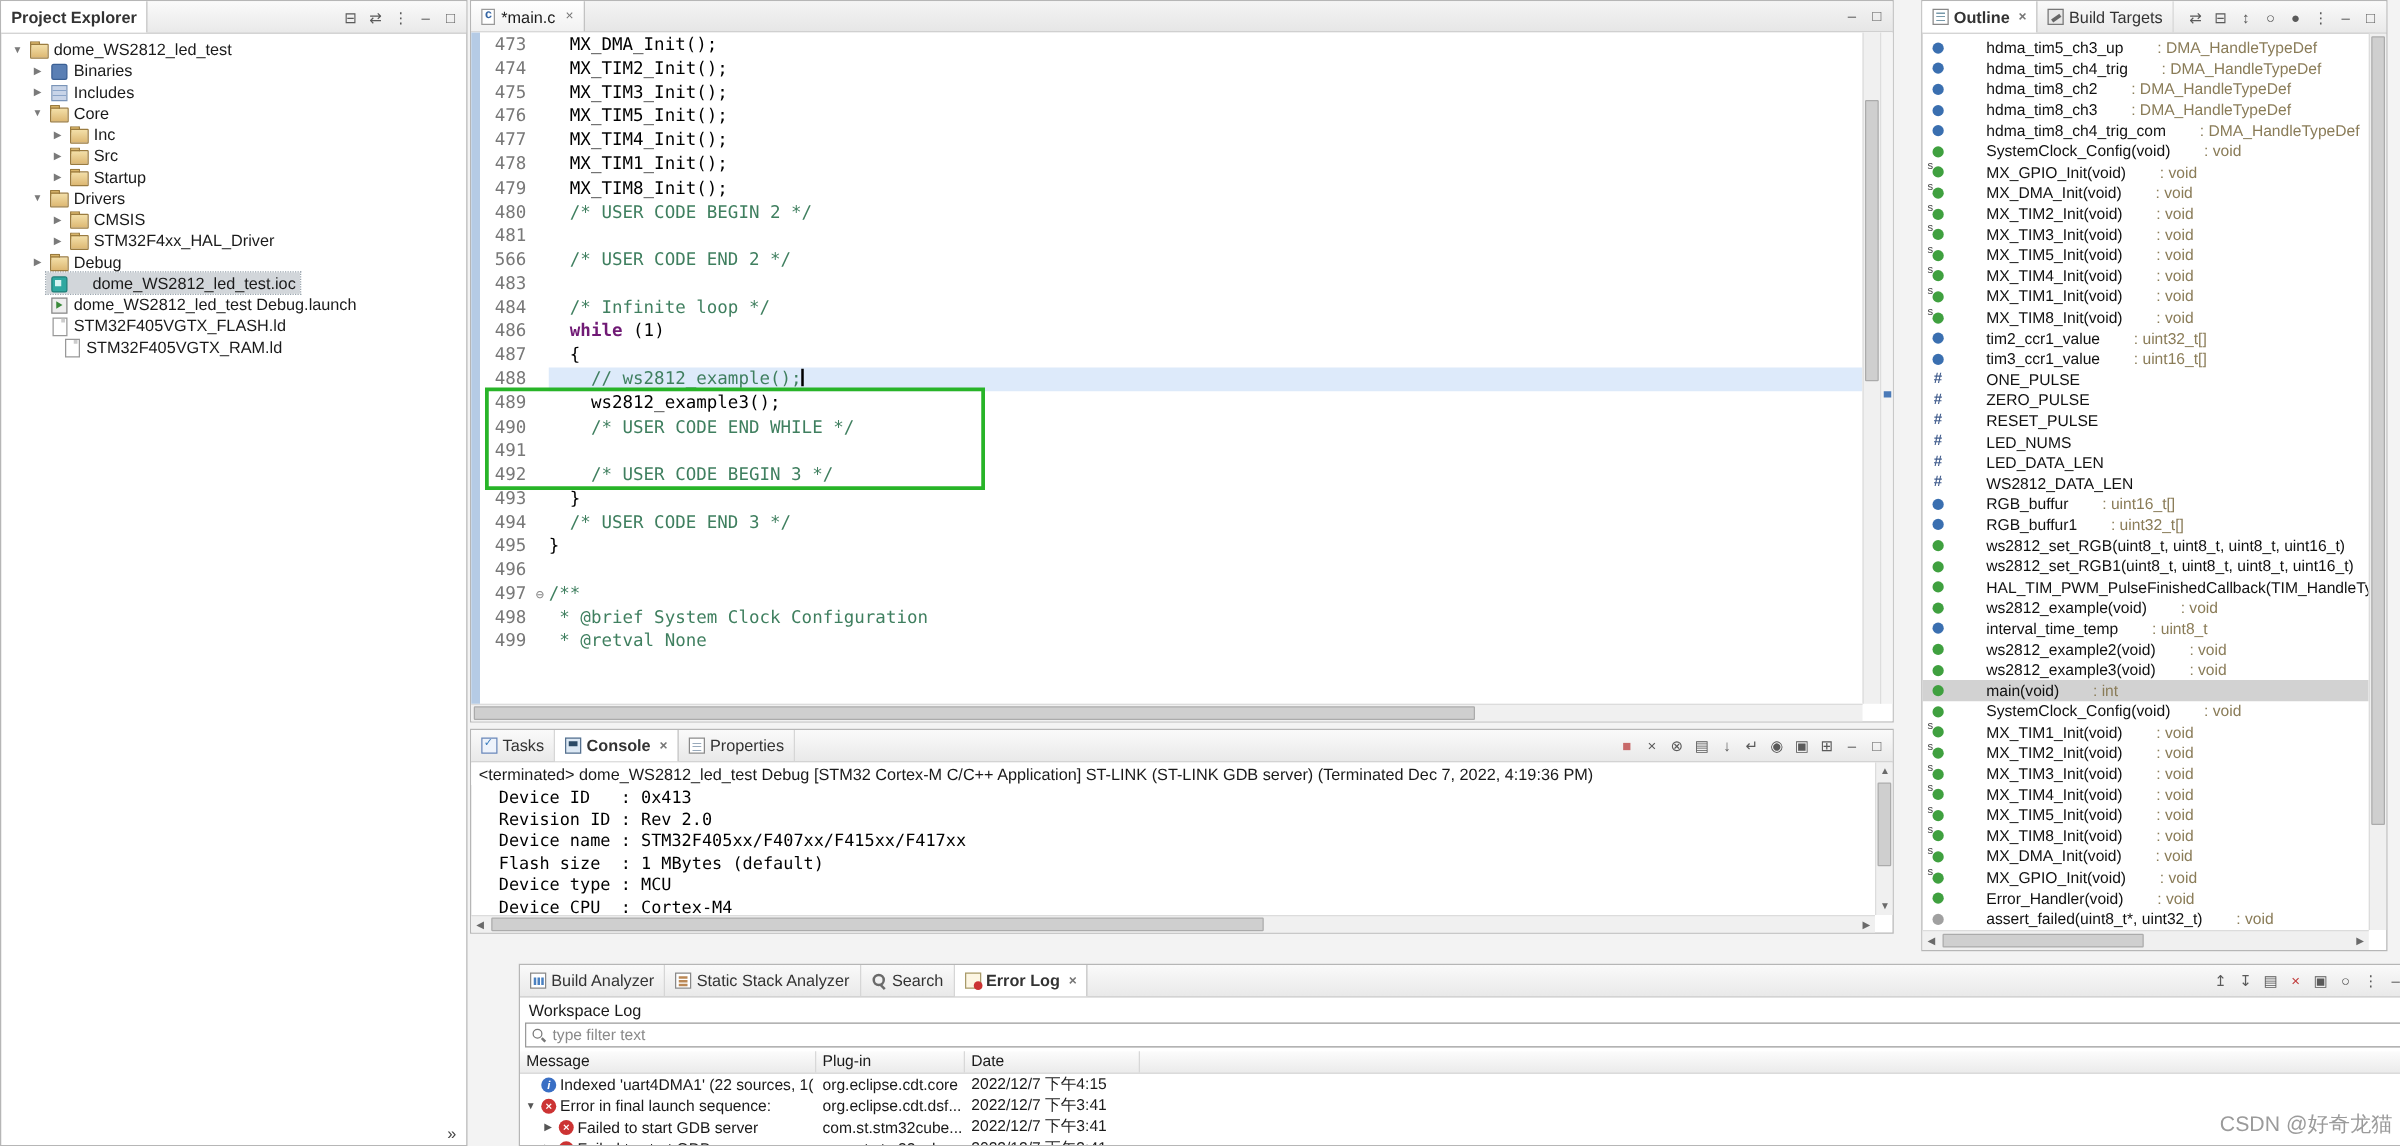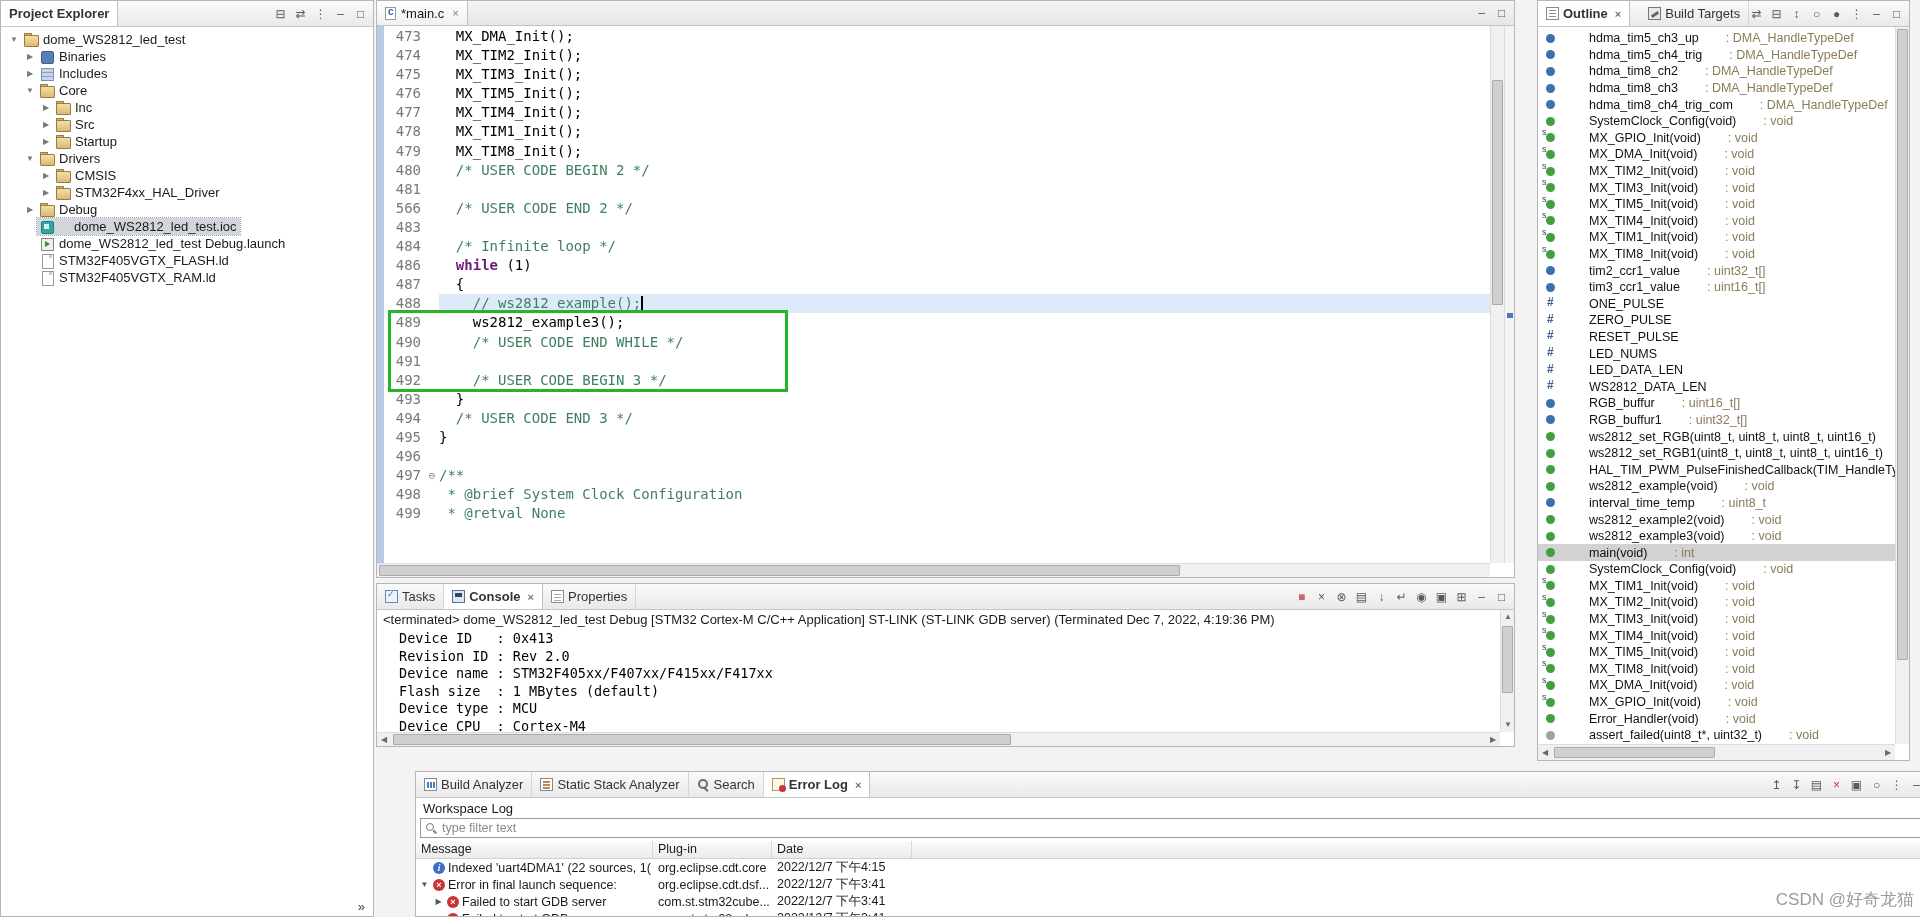--- a/index.html
+++ b/index.html
@@ -259,21 +259,21 @@
             <span class="tlabel">dome_WS2812_led_test Debug.launch</span>
           </span>
         </div>
         <div class="trow" style="padding-left: 22px;">
           <span class="tarrow"></span>
           <span class="tlabelwrap">
             <span class="ti ti-ld"></span>
             <span class="tlabel">STM32F405VGTX_FLASH.ld</span>
           </span>
         </div>
-        <div class="trow" style="padding-left: 22px; text-align: right;">
+        <div class="trow" style="padding-left: 32px; text-align: right;">
           <span class="tarrow"></span>
           <span class="tlabelwrap">
             <span class="ti ti-ld"></span>
             <span class="tlabel">STM32F405VGTX_RAM.ld</span>
           </span>
         </div>
       </div>
     <div class="pe-chevron">»</div>
   </aside>
 
@@ -571,21 +571,21 @@
           <span class="td">2022/12/7 下午3:41</span>
         </div>
       </div>
     <div class="sb sbv" style="right:0;width:14px;top:69px;bottom:0;">
       <div class="thumb" style="left:1px;right:1px;top:4px;height:45%;"></div>
     </div>
   </section>
 
   <aside class="panel outline">
     <div class="view-header">
-      <div style="display:flex;gap:10px;" id="out-tabs">
+      <div style="display:flex;" id="out-tabs">
           <div class="vtab sel">
             <span class="vt-icon outline-vicon"></span>
             <span>Outline</span>
             <span class="tclose">×</span>
           </div>
           <div class="vtab">
             <span class="vt-icon build-targets-icon"></span>
             <span>Build Targets</span>
           </div>
         </div>

